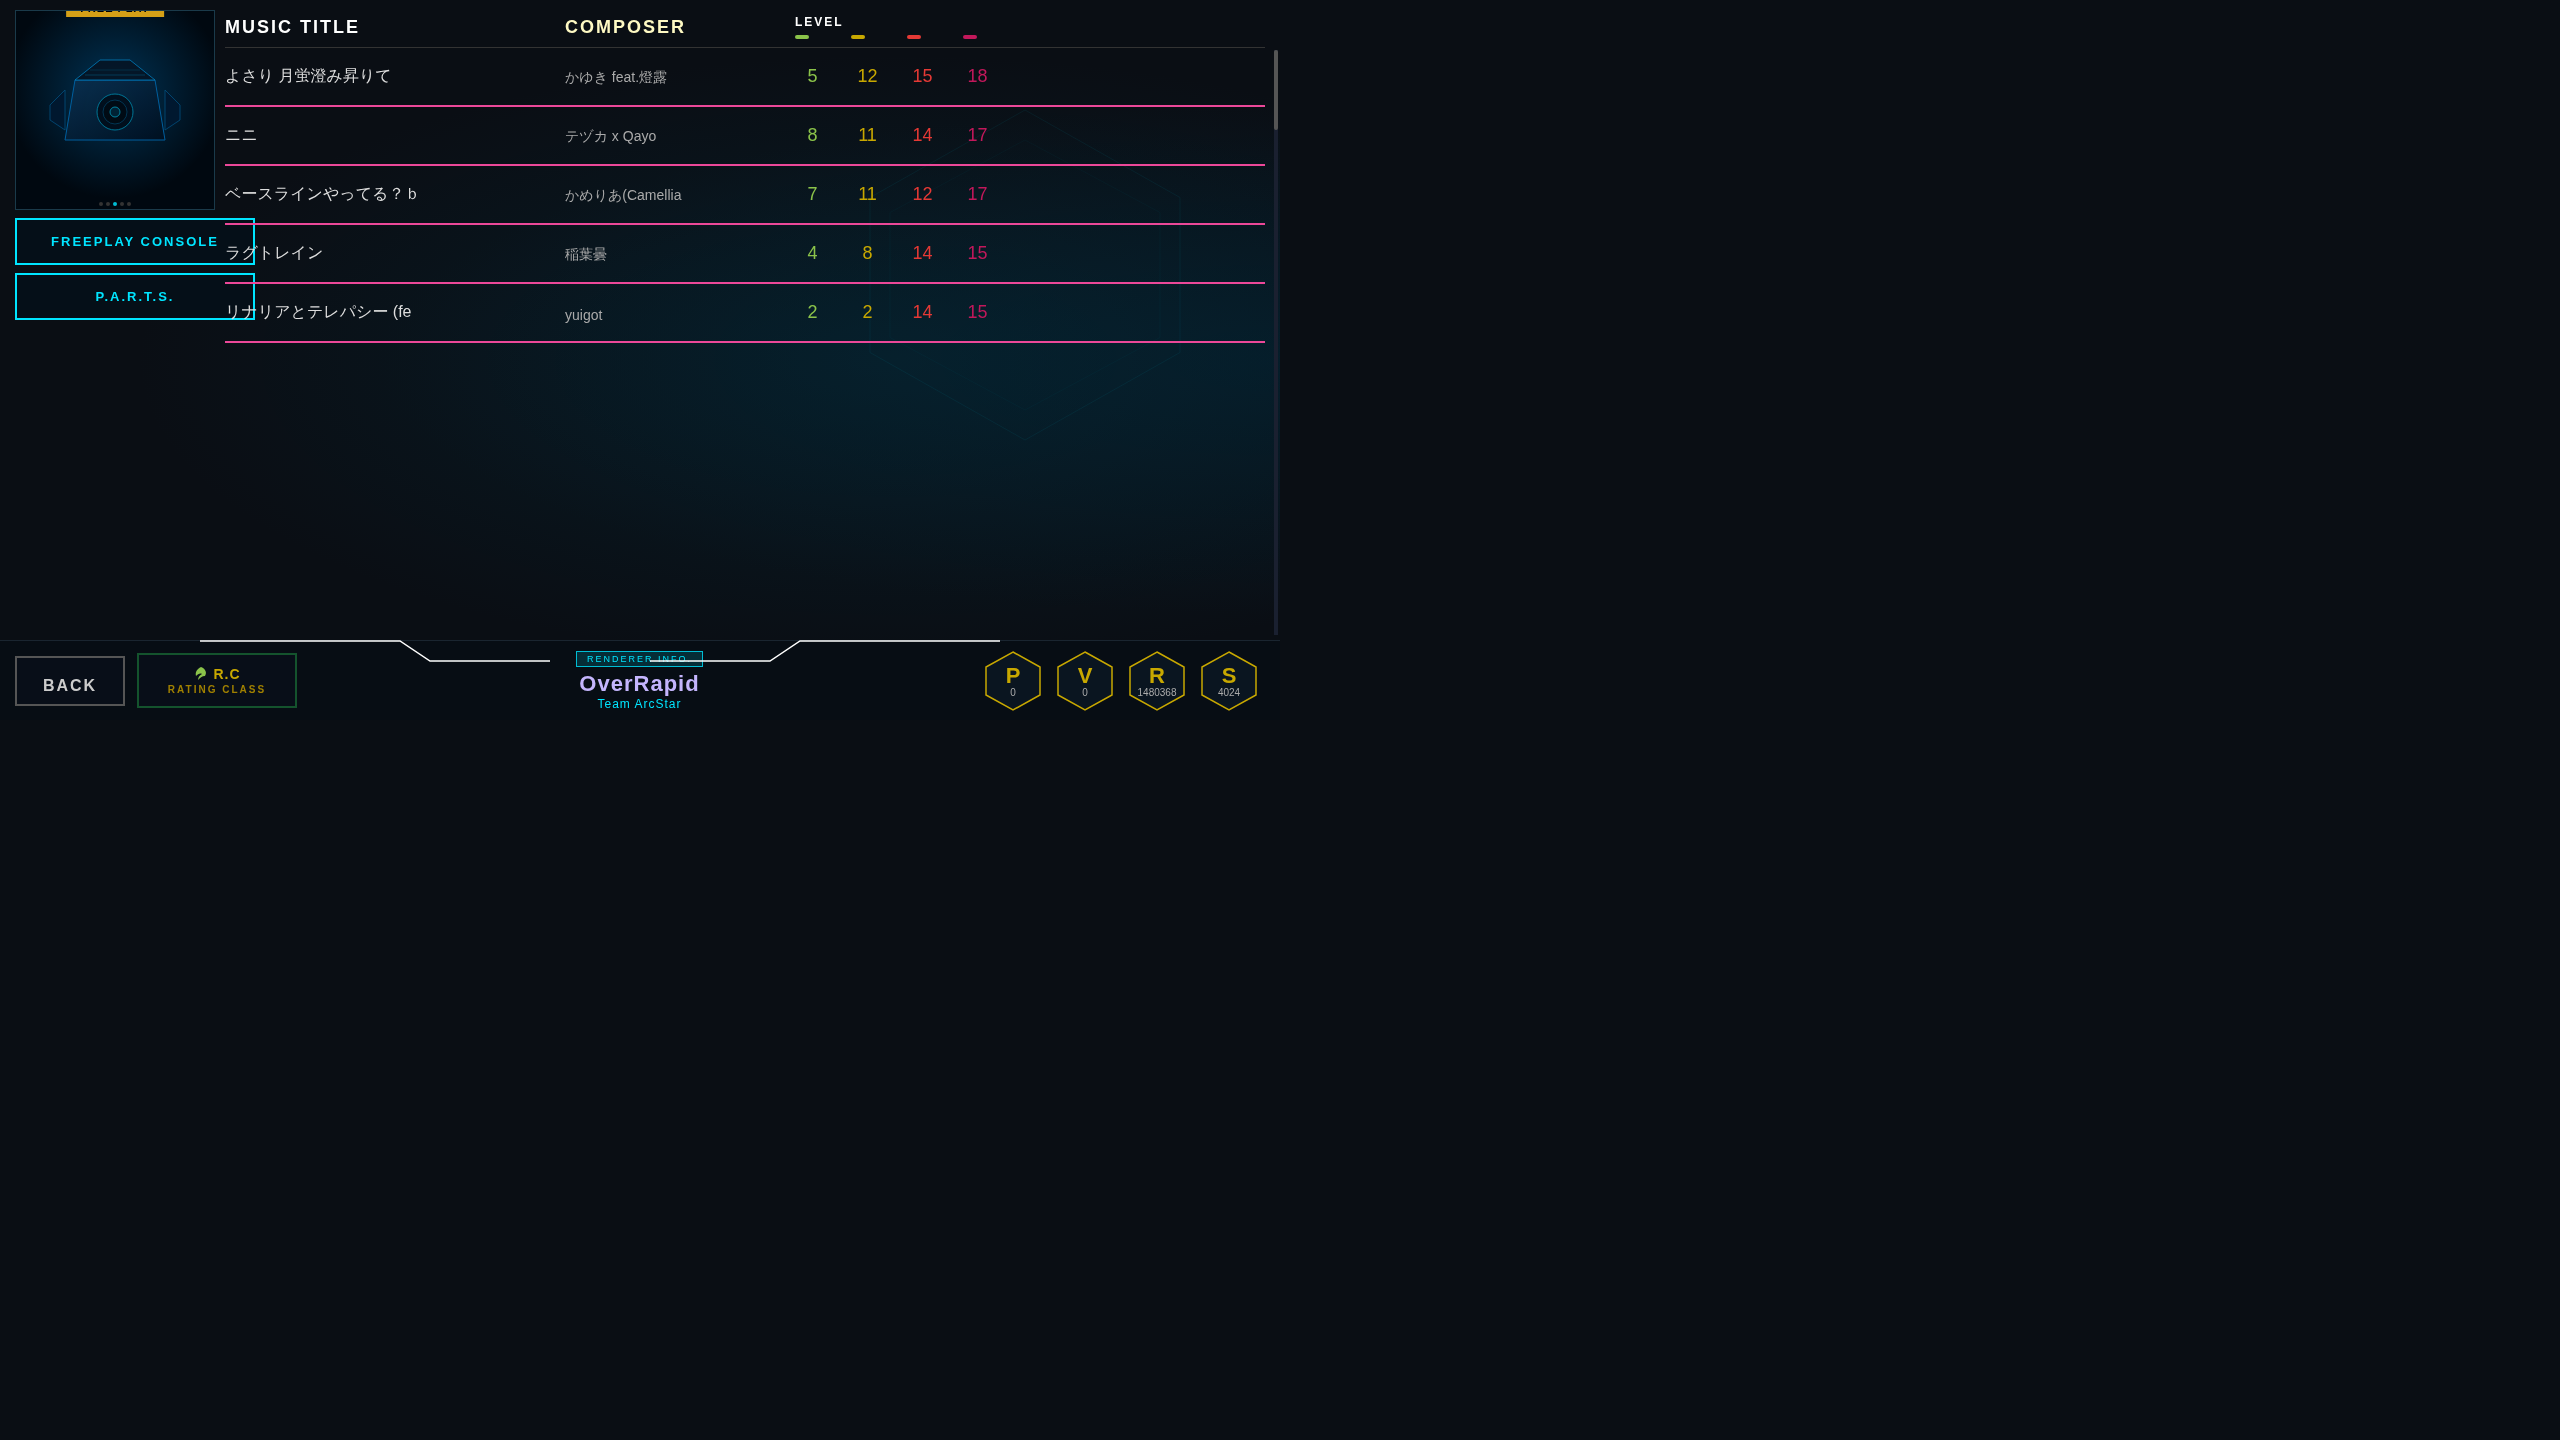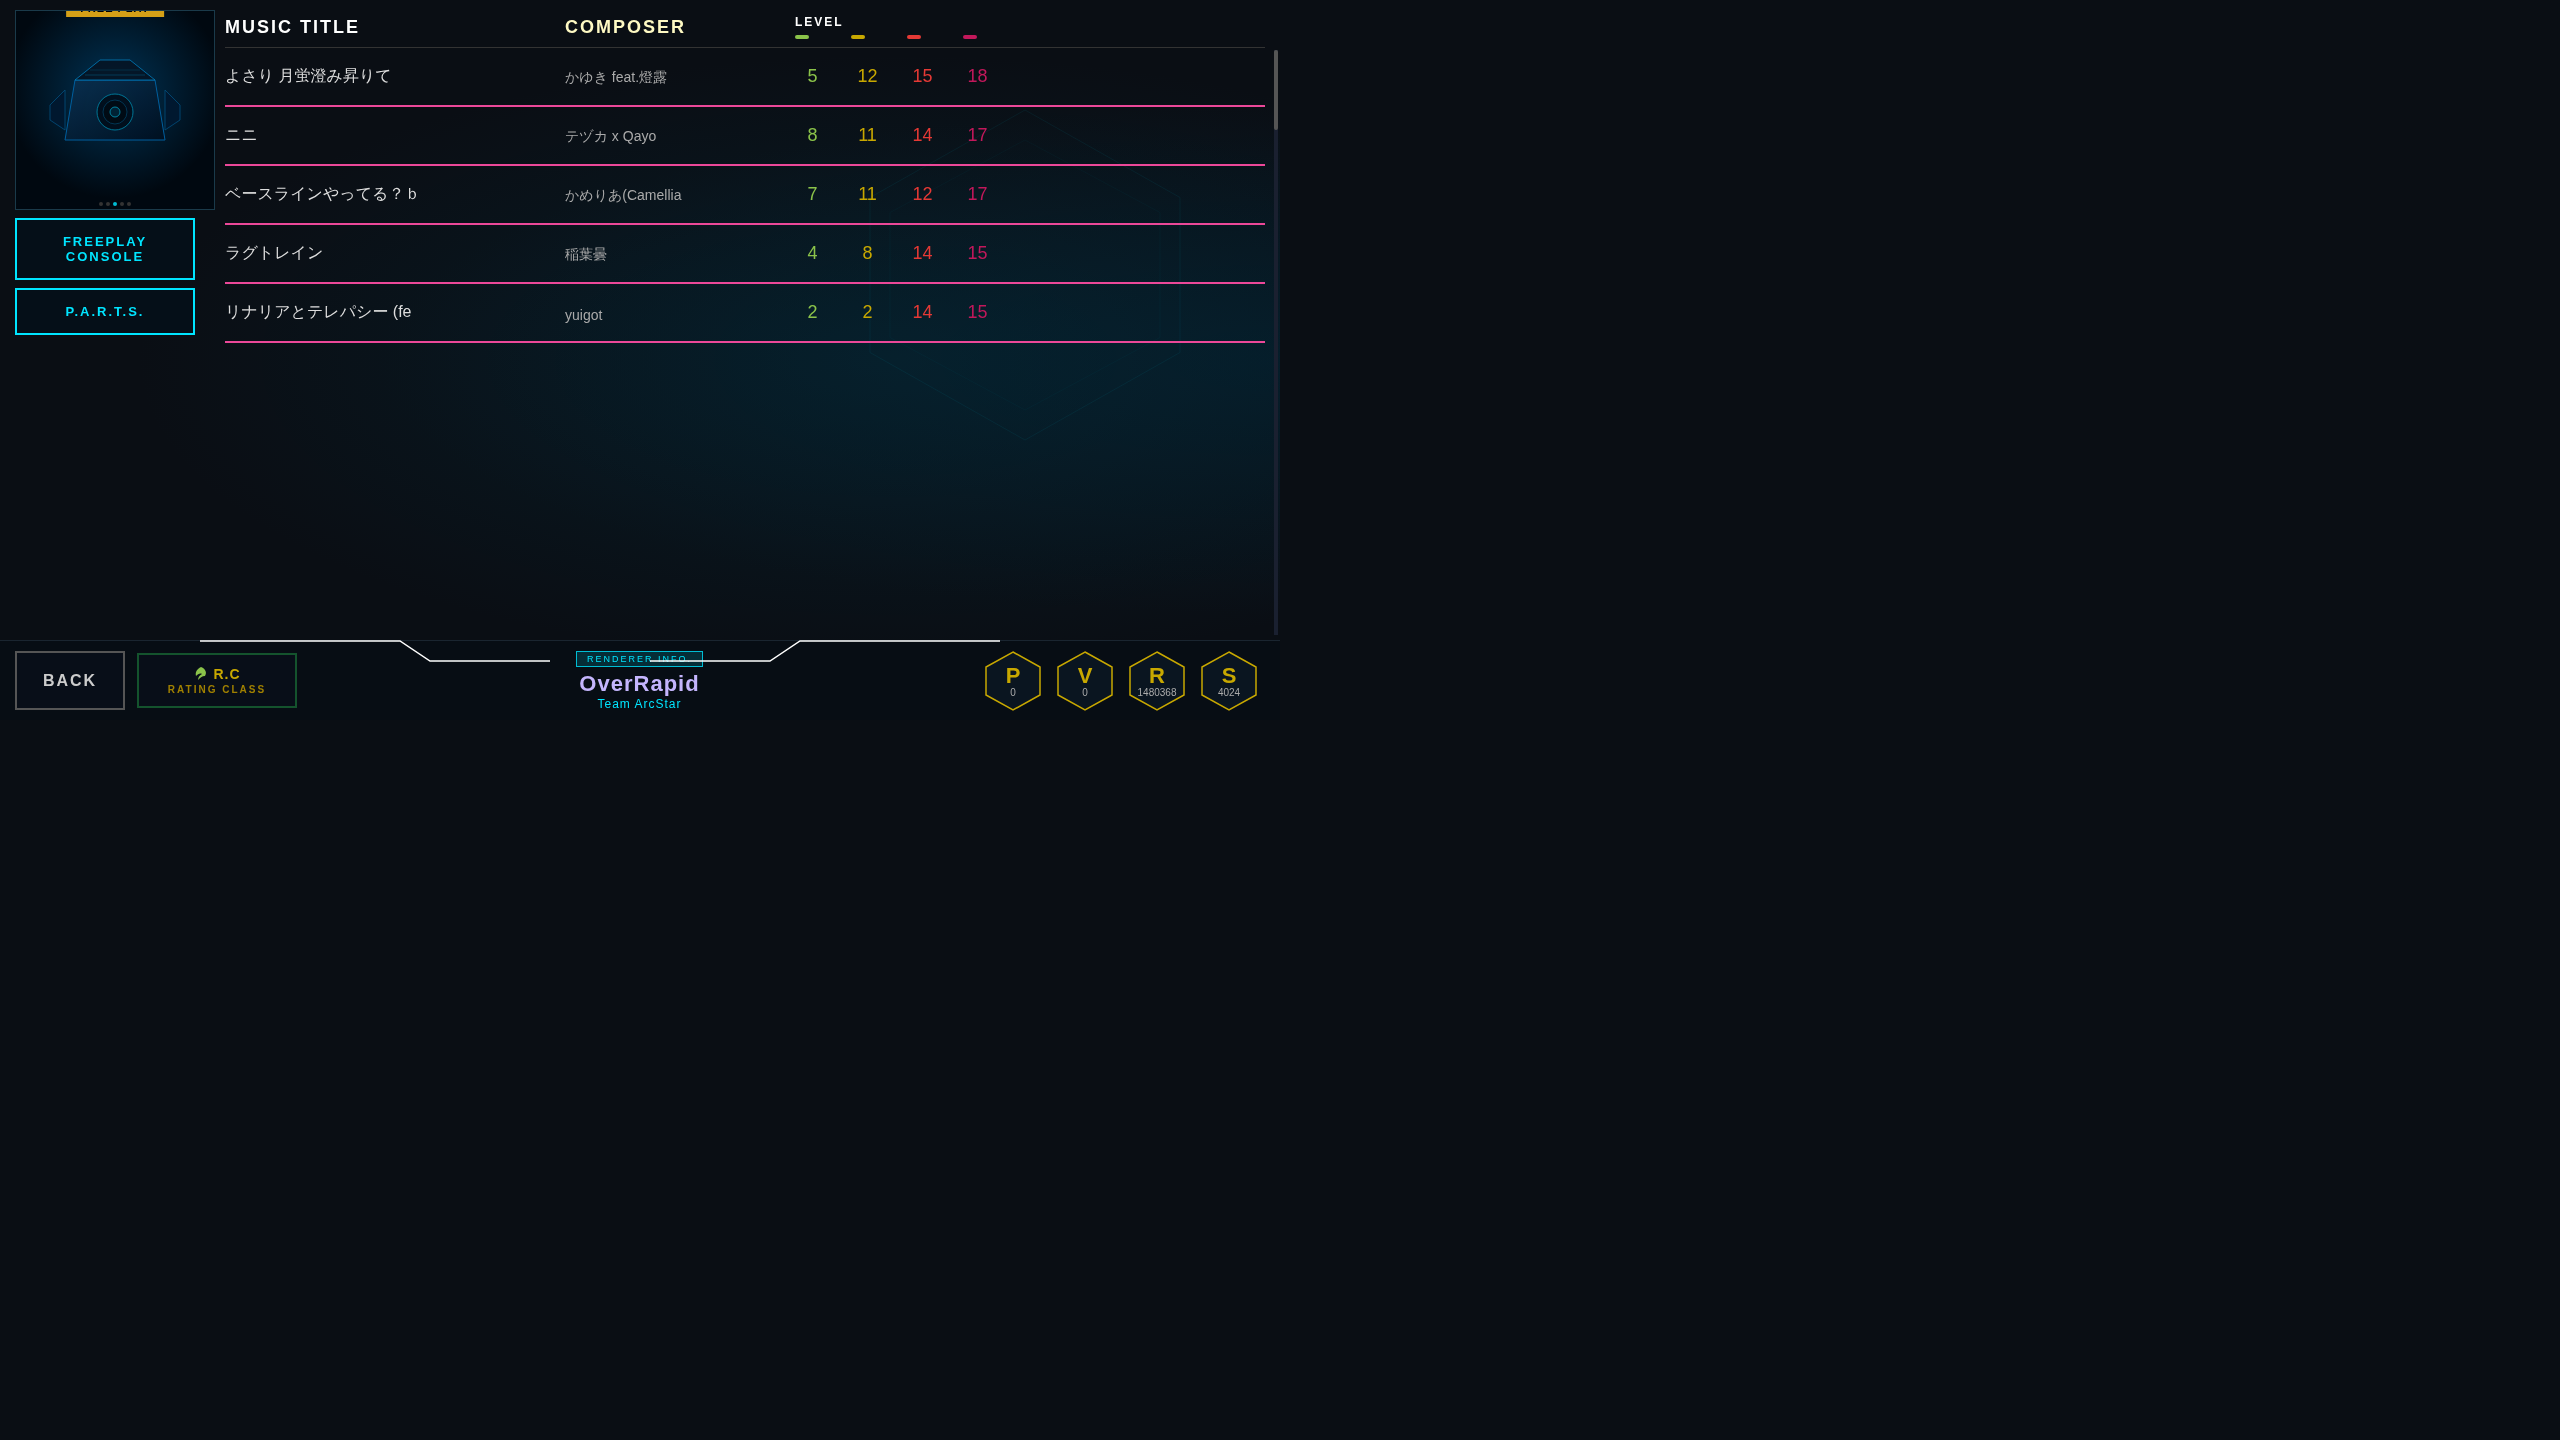--- a/index.html
+++ b/index.html
@@ -104,21 +104,21 @@
       background: #333;
     }
 
     .album-dot.active {
       background: #00bcd4;
     }
 
     
     .console-btn {
       display: block;
-      width: 180px;
+      width: 240px;
       margin-top: 8px;
       padding: 14px 10px;
       border: 2px solid #00e5ff;
       background: #050f18;
       color: #00e5ff;
       font-weight: 900;
       font-size: 13px;
       letter-spacing: 2px;
       text-align: center;
       cursor: pointer;
@@ -254,21 +254,21 @@
       left: 200px;
       right: 280px;
       top: -2px;
       height: 40px;
       pointer-events: none;
     }
 
     .back-btn {
       margin-left: 15px;
       width: 110px;
-      height: 59px;
+      height: 50px;
       border: 2px solid #555;
       background: #080e18;
       color: #ccc;
       font-weight: 900;
       font-size: 16px;
       letter-spacing: 2px;
       cursor: pointer;
       text-align: center;
       line-height: 55px;
     }

